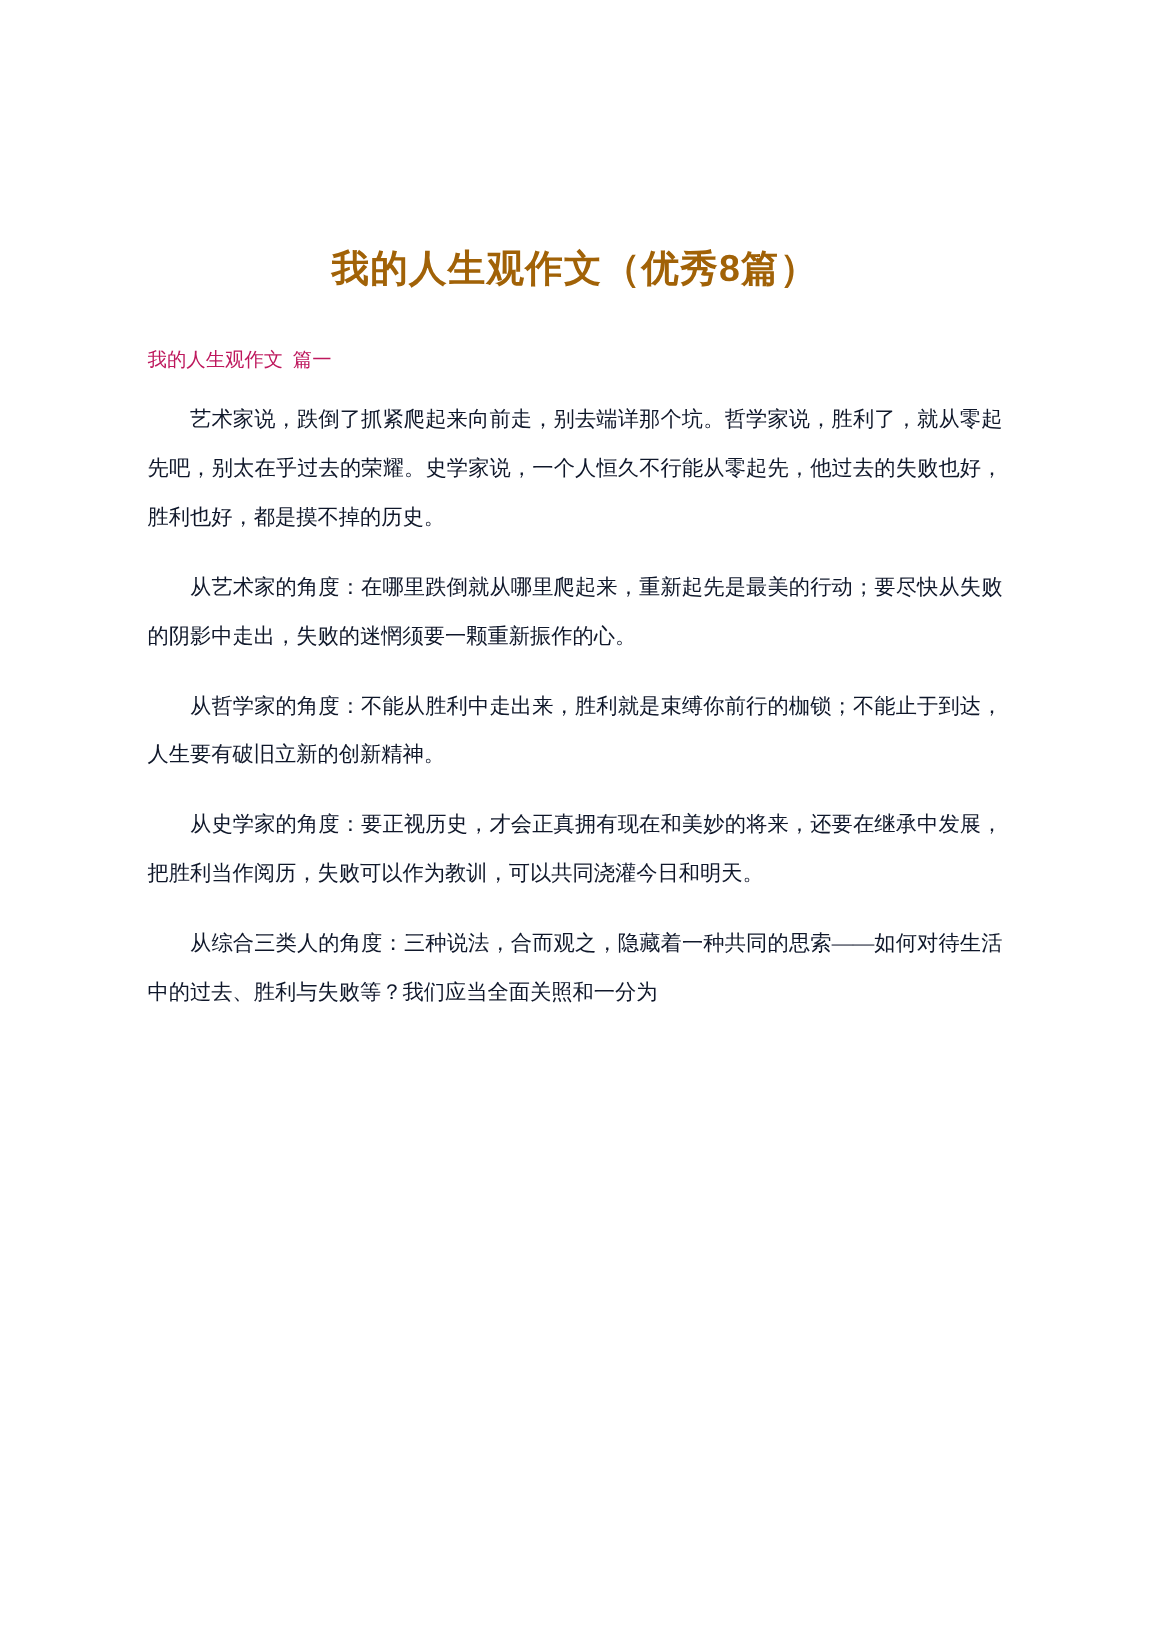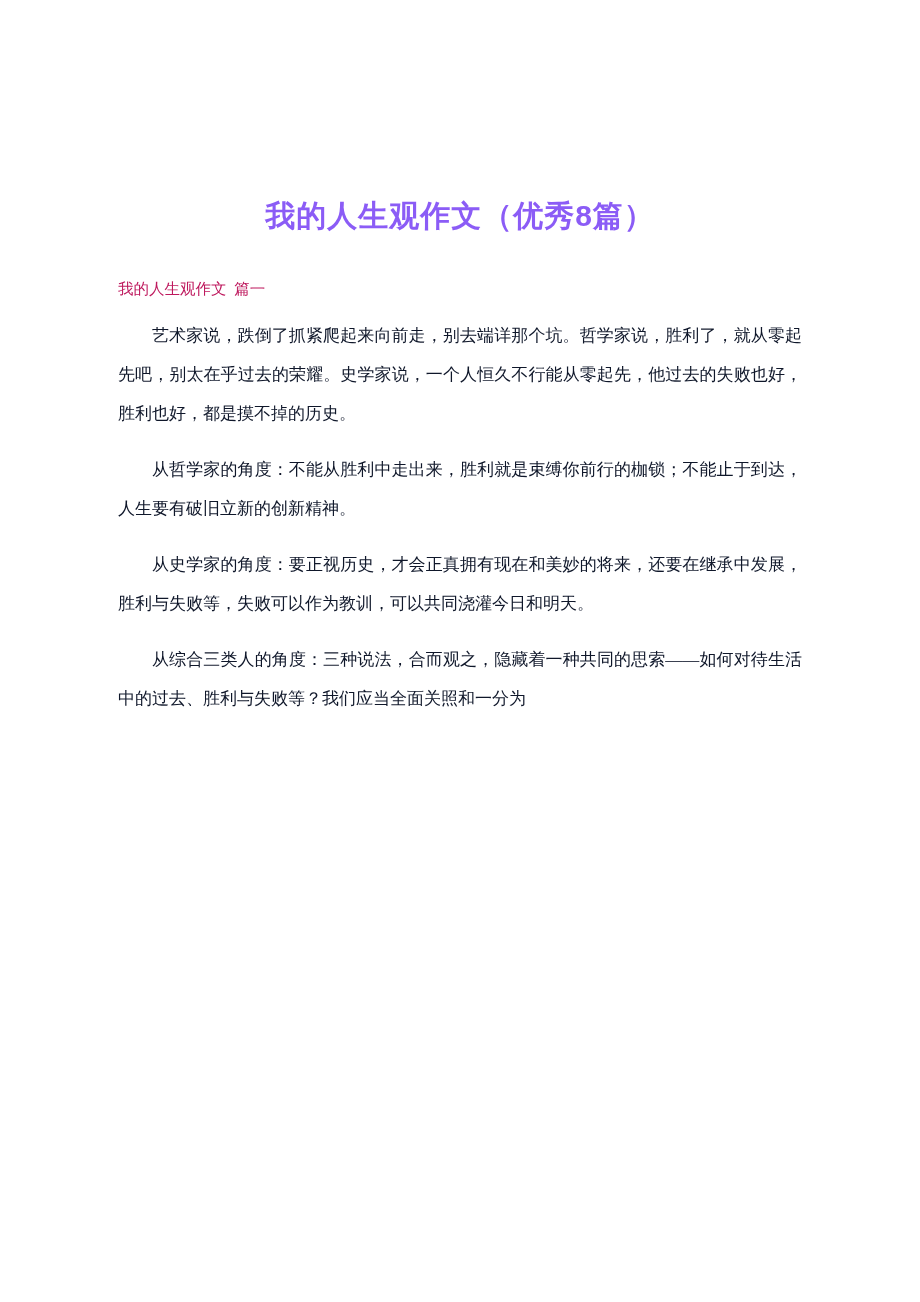--- a/index.html
+++ b/index.html
@@ -21,21 +21,21 @@
     box-sizing: border-box;
     padding: 0 118px;
     position: relative;
   }
   .doc-title {
     margin: 0;
     padding-top: 196px;
     text-align: center;
     font-size: 30px;
     font-weight: bold;
-    color: #8b5cf6;
+    color: #a16207;
     letter-spacing: 1px;
     line-height: 1.3;
     font-family: "Liberation Sans", "DejaVu Sans", sans-serif;
   }
   .subtitle {
     margin-top: 42px;
     font-size: 15.5px;
     line-height: 1.6;
     color: #be185d;
     white-space: pre;
@@ -56,17 +56,18 @@
 </head>
 <body>
 
 <div class="page">
 
   <h1 class="doc-title">我的人生观作文（优秀8篇）</h1>
 
   <div class="subtitle">我的人生观作文  篇一</div>
 
   <p class="para">艺术家说，跌倒了抓紧爬起来向前走，别去端详那个坑。哲学家说，胜利了，就从零起先吧，别太在乎过去的荣耀。史学家说，一个人恒久不行能从零起先，他过去的失败也好，胜利也好，都是摸不掉的历史。</p>
+  <p class="para">从艺术家的角度：在哪里跌倒就从哪里爬起来，重新起先是最美的行动；要尽快从失败的阴影中走出，失败的迷惘须要一颗重新振作的心。</p>
   <p class="para">从哲学家的角度：不能从胜利中走出来，胜利就是束缚你前行的枷锁；不能止于到达，人生要有破旧立新的创新精神。</p>
-  <p class="para">从史学家的角度：要正视历史，才会正真拥有现在和美妙的将来，还要在继承中发展，胜利与失败等，失败可以作为教训，可以共同浇灌今日和明天。</p>
+  <p class="para">从史学家的角度：要正视历史，才会正真拥有现在和美妙的将来，还要在继承中发展，把胜利当作阅历，失败可以作为教训，可以共同浇灌今日和明天。</p>
   <p class="para">从综合三类人的角度：三种说法，合而观之，隐藏着一种共同的思索——如何对待生活中的过去、胜利与失败等？我们应当全面关照和一分为</p>
 
 </div>
 
 </body></html>

